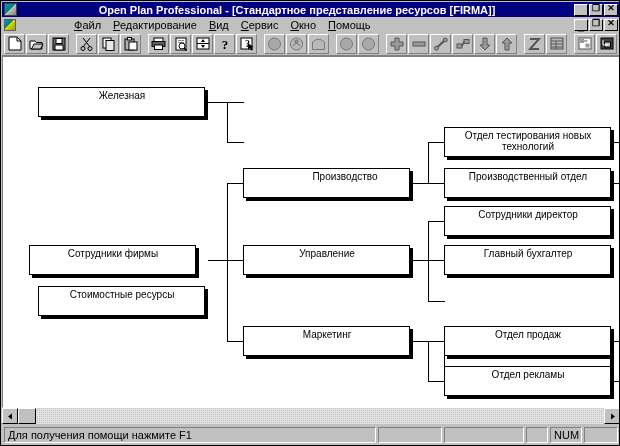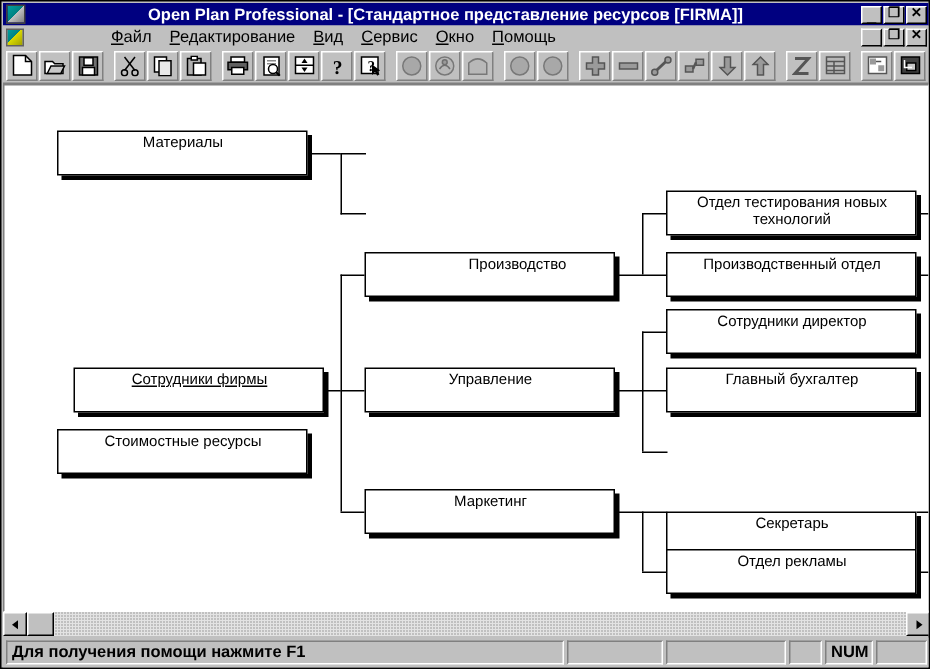--- a/index.html
+++ b/index.html
@@ -126,21 +126,21 @@
   .statusbar{
     position:absolute;left:1px;top:424px;width:618px;height:20px;
     background:#c0c0c0;box-sizing:border-box;
     display:flex;align-items:center;padding:2px 2px;gap:2px;
   }
   .status-pane{
     background:#c0c0c0;box-sizing:border-box;height:16px;
     border-top:1px solid #808080;border-left:1px solid #808080;
     border-right:1px solid #ffffff;border-bottom:1px solid #ffffff;
     display:flex;align-items:center;padding:0 3px;font-size:11px;color:#000;
-    white-space:nowrap;overflow:hidden;font-weight:bold;
+    white-space:nowrap;overflow:hidden;
   }
   .sp-main{flex:1 1 auto;}
   .sp-a{width:64px;flex:0 0 auto;}
   .sp-b{width:80px;flex:0 0 auto;}
   .sp-c{width:22px;flex:0 0 auto;}
   .sp-num{width:32px;flex:0 0 auto;justify-content:flex-start;}
   .sp-d{width:34px;flex:0 0 auto;}
 </style>
 </head>
 <body>
@@ -407,21 +407,21 @@
       <div class="link v" style="left:425px;top:284px;height:40px;"></div>
       <div class="link h" style="left:425px;top:284px;width:17px;"></div>
       <div class="link h" style="left:425px;top:324px;width:17px;"></div>
 
       <div class="link h" style="left:608px;top:85px;width:10px;"></div>
       <div class="link h" style="left:608px;top:126px;width:10px;"></div>
       <div class="link h" style="left:608px;top:284px;width:10px;"></div>
       <div class="link h" style="left:608px;top:324px;width:10px;"></div>
 
       <div class="node" style="left:35px;top:30px;width:167px;height:30px;">
-        <span class="lbl">Материалы</span>
+        <span class="lbl">Железная</span>
         </div>
 
 
 
       <div class="node" style="left:441px;top:70px;width:167px;height:30px;">
         <span class="lbl">Отдел тестирования новых
 технологий</span>
         </div>
 
       <div class="node" style="left:441px;top:111px;width:167px;height:30px;">
@@ -437,36 +437,39 @@
         </div>
 
       <div class="node" style="left:441px;top:188px;width:167px;height:30px;">
         <span class="lbl">Главный бухгалтер</span>
         </div>
 
       <div class="node" style="left:240px;top:188px;width:167px;height:30px;">
         <span class="lbl">Управление</span>
         </div>
 
-      <div class="node" style="left:46px;top:188px;width:167px;height:30px;text-decoration:underline;">
+      <div class="node" style="left:26px;top:188px;width:167px;height:30px;">
         <span class="lbl">Сотрудники фирмы</span>
         </div>
 
       <div class="node" style="left:441px;top:236px;width:167px;height:30px;margin-top:48px;">
         <span class="lbl">Секретарь</span>
         </div>
 
       <div class="node" style="left:35px;top:229px;width:167px;height:30px;">
         <span class="lbl">Стоимостные ресурсы</span>
         </div>
 
       <div class="node" style="left:240px;top:269px;width:167px;height:30px;">
         <span class="lbl">Маркетинг</span>
         </div>
 
+      <div class="node" style="left:441px;top:269px;width:167px;height:30px;">
+        <span class="lbl">Отдел продаж</span>
+        </div>
 
       <div class="node" style="left:441px;top:309px;width:167px;height:30px;">
         <span class="lbl">Отдел рекламы</span>
         </div>
 
     </div>
   </div>
 
   <div class="hscroll">
     <div class="sb-arrow">

